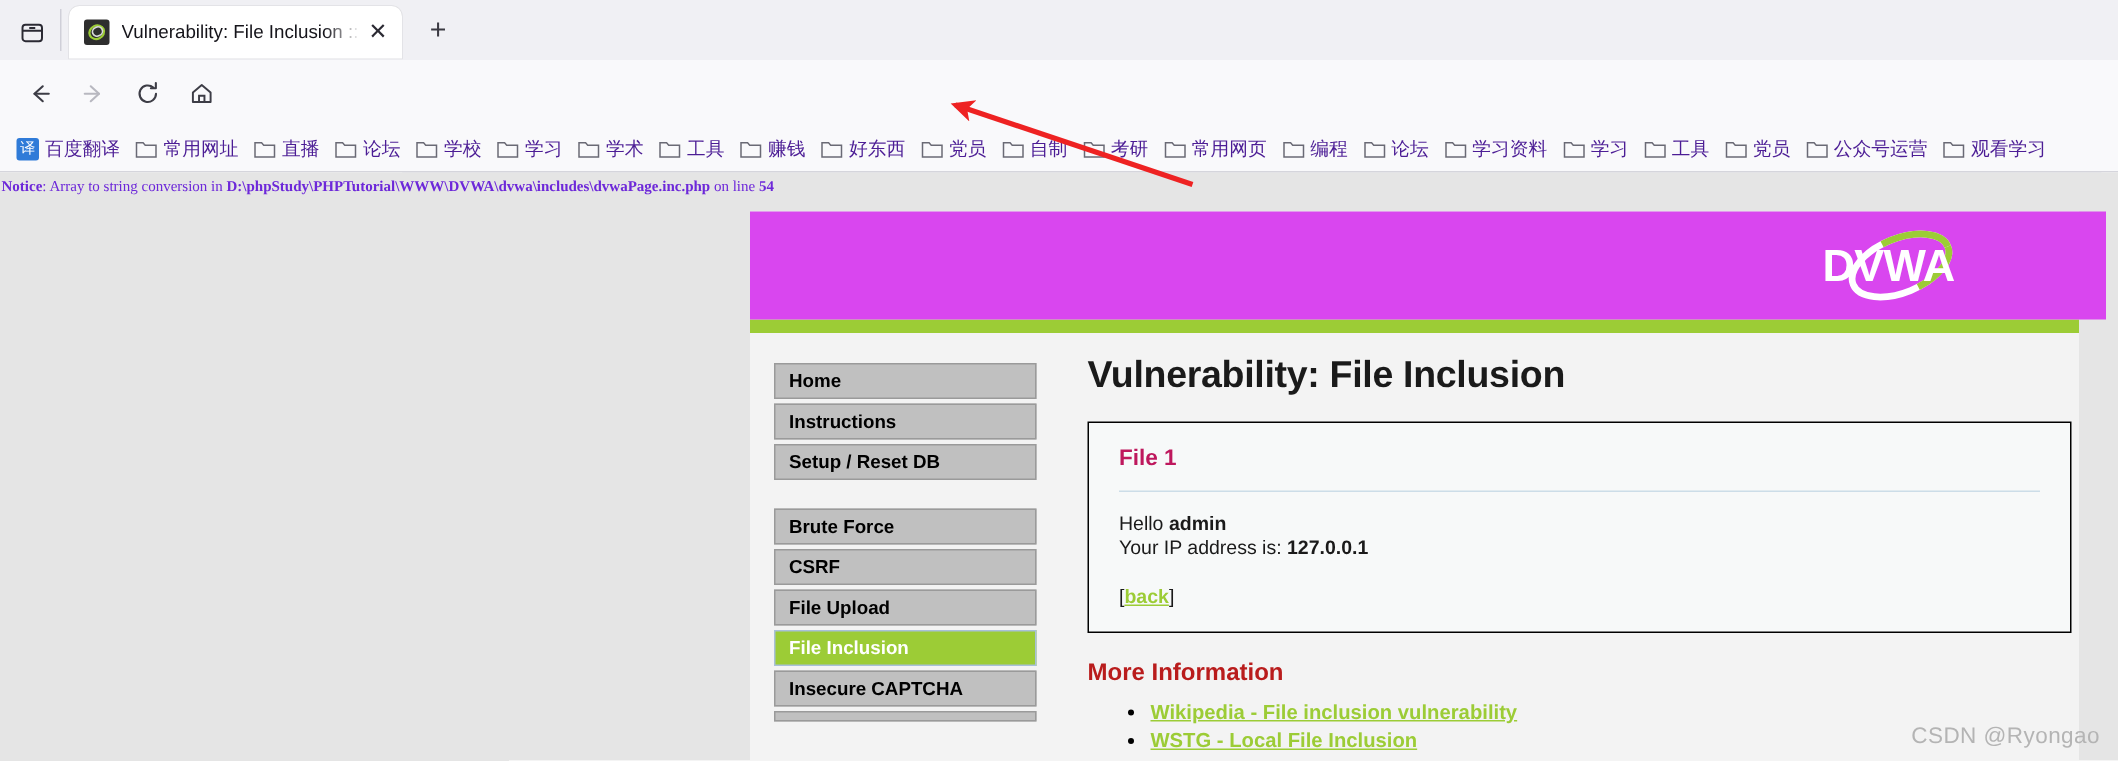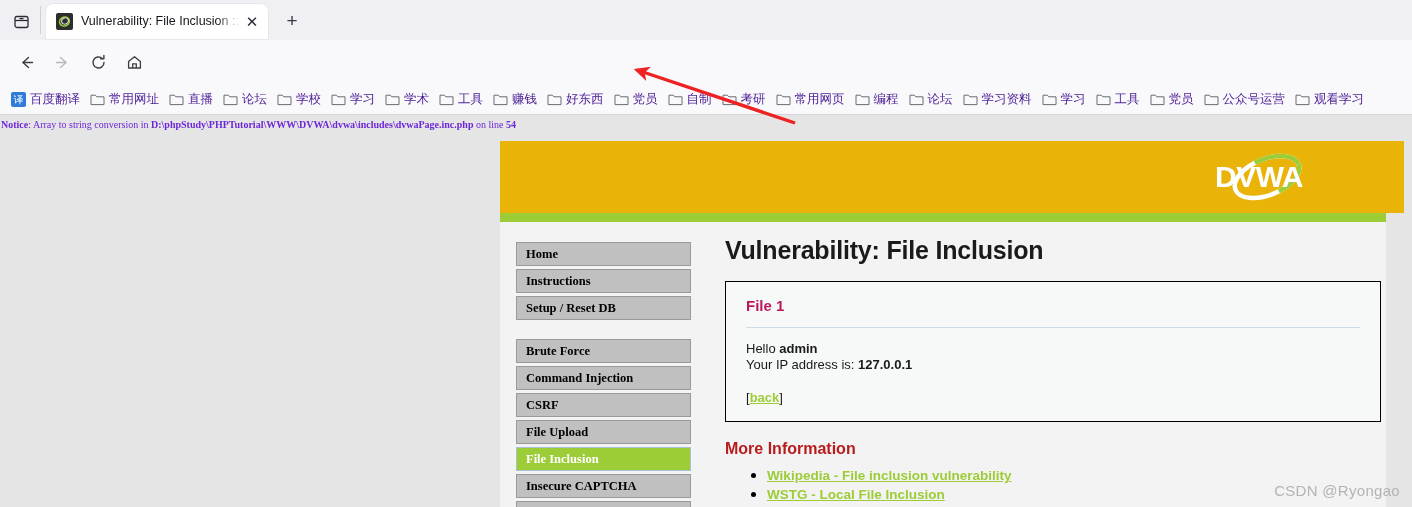--- a/index.html
+++ b/index.html
@@ -107,37 +107,37 @@
     background: #e5e5e5;
     padding-left: 1px;
   }
   .php-notice b { font-weight: bold; }
 
   .dvwa-container {
     position: absolute; left: 500px; top: 26px; width: 886px;
     height: 366px; background: #f3f3f3;
   }
   .dvwa-header {
-    position: relative; width: 904px; height: 72px; background: #eab308;
+    position: relative; width: 904px; height: 72px; background: #d946ef;
   }
   .dvwa-logo { position: absolute; right: 83px; top: 9px; }
   .dvwa-greenbar { width: 886px; height: 9px; background: #9ccc36; }
 
   .dvwa-body { position: relative; width: 886px; }
 
   
   .dvwa-menu {
     position: absolute; left: 16px; top: 20px; width: 175px;
   }
   .menu-item {
     height: 24px; line-height: 23px;
     background: #c0c0c0; border: 1px solid #9a9a9a;
     font-size: 12.5px; font-weight: bold; color: #000;
     padding-left: 9px; margin-bottom: 3px;
-    font-family: Liberation Serif, serif;
+    font-family: Liberation Sans, sans-serif;
   }
   .menu-item.active { background: #9ccc36; color: #ffffff; border-color: #a8c0d8; }
   .menu-gap { height: 16px; }
   .menu-item.clipped { height: 7px; overflow: hidden; }
 
   
   .dvwa-main { position: absolute; left: 225px; top: 14px; width: 656px; }
   .vuln-title {
     font-size: 25px; font-weight: bold; color: #1a1a1a;
     letter-spacing: -0.2px; margin-bottom: 16px;
@@ -437,21 +437,20 @@
       <div class="dvwa-greenbar"></div>
 
       <div class="dvwa-body">
 
         <div class="dvwa-menu" id="dvwa-menu">
             <div class="menu-item">Home</div>
             <div class="menu-item">Instructions</div>
             <div class="menu-item">Setup / Reset DB</div>
             <div class="menu-gap"></div>
             <div class="menu-item">Brute Force</div>
-            <div class="menu-item">Command Injection</div>
             <div class="menu-item">CSRF</div>
             <div class="menu-item">File Upload</div>
             <div class="menu-item active">File Inclusion</div>
             <div class="menu-item">Insecure CAPTCHA</div>
             <div class="menu-item clipped"></div>
           </div>
 
         <div class="dvwa-main">
           <div class="vuln-title">Vulnerability: File Inclusion</div>
 

